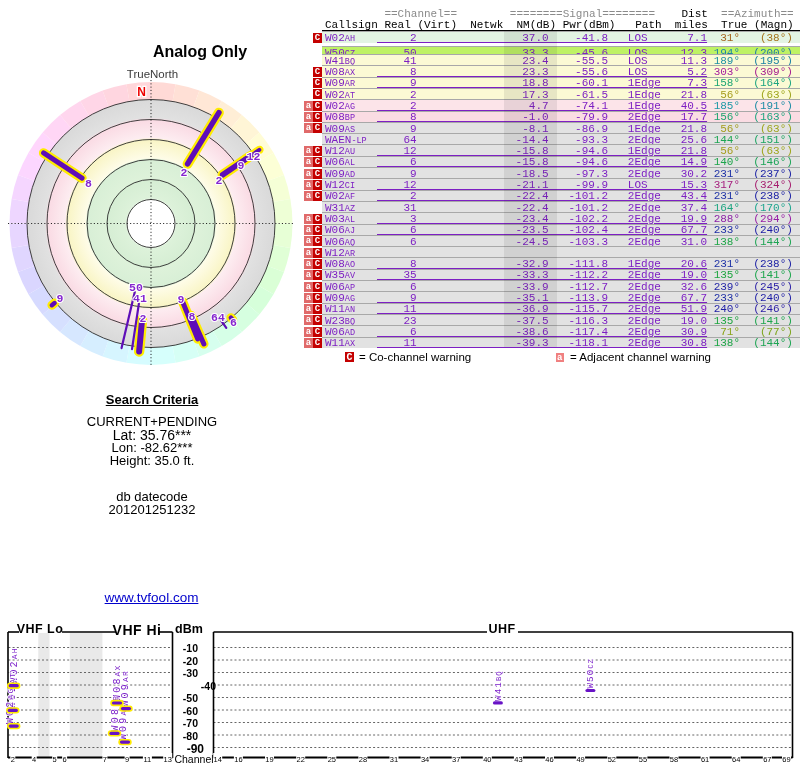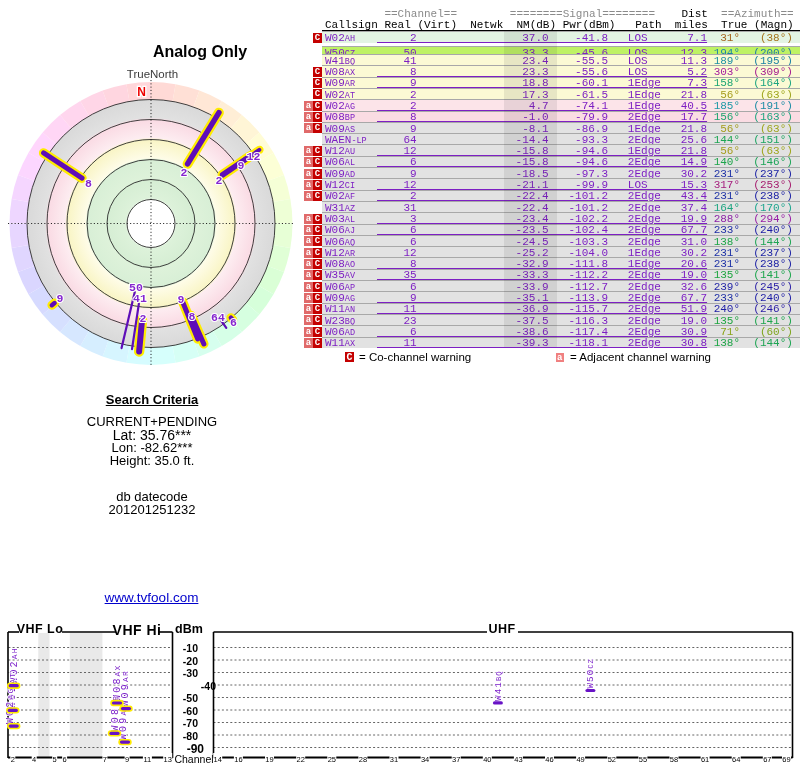--- a/index.html
+++ b/index.html
@@ -313,21 +313,21 @@
 <div class="tr" style="top:167.0px;background:#e2e2e2">
     <i class="wa">a</i>
     <i class="wc">C</i>
     <b class="cs">W09<small>AD</small></b>
     <pre class="rd"><span class="pv">     9               -18.5    -97.3   2Edge   30.2</span><span style="color:hsl(231,70%,38%)"> 231°</span><span style="color:hsl(237,70%,38%)">  (237°)</span></pre>
   </div>
 <div class="tr" style="top:178.3px;background:#e2e2e2">
     <i class="wa">a</i>
     <i class="wc">C</i>
     <b class="cs">W12<small>CI</small></b>
-    <pre class="rd"><span class="pv">    12               -21.1    -99.9   LOS     15.3</span><span style="color:hsl(317,70%,38%)"> 317°</span><span style="color:hsl(324,70%,38%)">  (253°)</span></pre>
+    <pre class="rd"><span class="pv">    12               -21.1    -99.9   LOS     15.3</span><span style="color:hsl(317,70%,38%)"> 317°</span><span style="color:hsl(324,70%,38%)">  (324°)</span></pre>
   </div>
 <div class="tr" style="top:189.6px;background:#e2e2e2">
     <i class="wa">a</i>
     <i class="wc">C</i>
     <b class="cs">W02<small>AF</small></b>
     <pre class="rd"><span class="pv">     2               -22.4   -101.2   2Edge   43.4</span><span style="color:hsl(231,70%,38%)"> 231°</span><span style="color:hsl(238,70%,38%)">  (238°)</span></pre>
   </div>
 <div class="tr" style="top:200.9px;background:#e2e2e2">
     <b class="cs">W31<small>AZ</small></b>
     <pre class="rd"><span class="pv">    31               -22.4   -101.2   2Edge   37.4</span><span style="color:hsl(164,70%,38%)"> 164°</span><span style="color:hsl(170,70%,38%)">  (170°)</span></pre>
@@ -347,21 +347,20 @@
 <div class="tr" style="top:234.8px;background:#e2e2e2">
     <i class="wa">a</i>
     <i class="wc">C</i>
     <b class="cs">W06<small>AQ</small></b>
     <pre class="rd"><span class="pv">     6               -24.5   -103.3   2Edge   31.0</span><span style="color:hsl(138,70%,38%)"> 138°</span><span style="color:hsl(144,70%,38%)">  (144°)</span></pre>
   </div>
 <div class="tr" style="top:246.1px;background:#e2e2e2">
     <i class="wa">a</i>
     <i class="wc">C</i>
     <b class="cs">W12<small>AR</small></b>
-    <pre class="rd"><span class="pv">    12               -25.2   -104.0   1Edge   30.2</span><span style="color:hsl(231,70%,38%)"> 231°</span><span style="color:hsl(237,70%,38%)">  (237°)</span></pre>
   </div>
 <div class="tr" style="top:257.4px;background:#e2e2e2">
     <i class="wa">a</i>
     <i class="wc">C</i>
     <b class="cs">W08<small>AO</small></b>
     <pre class="rd"><span class="pv">     8               -32.9   -111.8   1Edge   20.6</span><span style="color:hsl(231,70%,38%)"> 231°</span><span style="color:hsl(238,70%,38%)">  (238°)</span></pre>
   </div>
 <div class="tr" style="top:268.7px;background:#e2e2e2">
     <i class="wa">a</i>
     <i class="wc">C</i>
@@ -389,21 +388,21 @@
 <div class="tr" style="top:313.9px;background:#e2e2e2">
     <i class="wa">a</i>
     <i class="wc">C</i>
     <b class="cs">W23<small>BQ</small></b>
     <pre class="rd"><span class="pv">    23               -37.5   -116.3   2Edge   19.0</span><span style="color:hsl(135,70%,38%)"> 135°</span><span style="color:hsl(141,70%,38%)">  (141°)</span></pre>
   </div>
 <div class="tr" style="top:325.2px;background:#e2e2e2">
     <i class="wa">a</i>
     <i class="wc">C</i>
     <b class="cs">W06<small>AD</small></b>
-    <pre class="rd"><span class="pv">     6               -38.6   -117.4   2Edge   30.9</span><span style="color:hsl(71,70%,38%)">  71°</span><span style="color:hsl(77,70%,38%)">   (60°)</span></pre>
+    <pre class="rd"><span class="pv">     6               -38.6   -117.4   2Edge   30.9</span><span style="color:hsl(71,70%,38%)">  71°</span><span style="color:hsl(77,70%,38%)">   (77°)</span></pre>
   </div>
 <div class="tr" style="top:336.5px;background:#e2e2e2">
     <i class="wa">a</i>
     <i class="wc">C</i>
     <b class="cs">W11<small>AX</small></b>
     <pre class="rd"><span class="pv">    11               -39.3   -118.1   2Edge   30.8</span><span style="color:hsl(138,70%,38%)"> 138°</span><span style="color:hsl(144,70%,38%)">  (144°)</span></pre>
   </div>
 <div id="nmband"></div>
 
 <div class="abs" style="left:345px;top:351.5px;width:9px;height:10.5px;background:#c40000;color:#fff;font-family:'Liberation Mono',monospace;font-weight:bold;font-size:10px;text-align:center;line-height:11px;">C</div>

